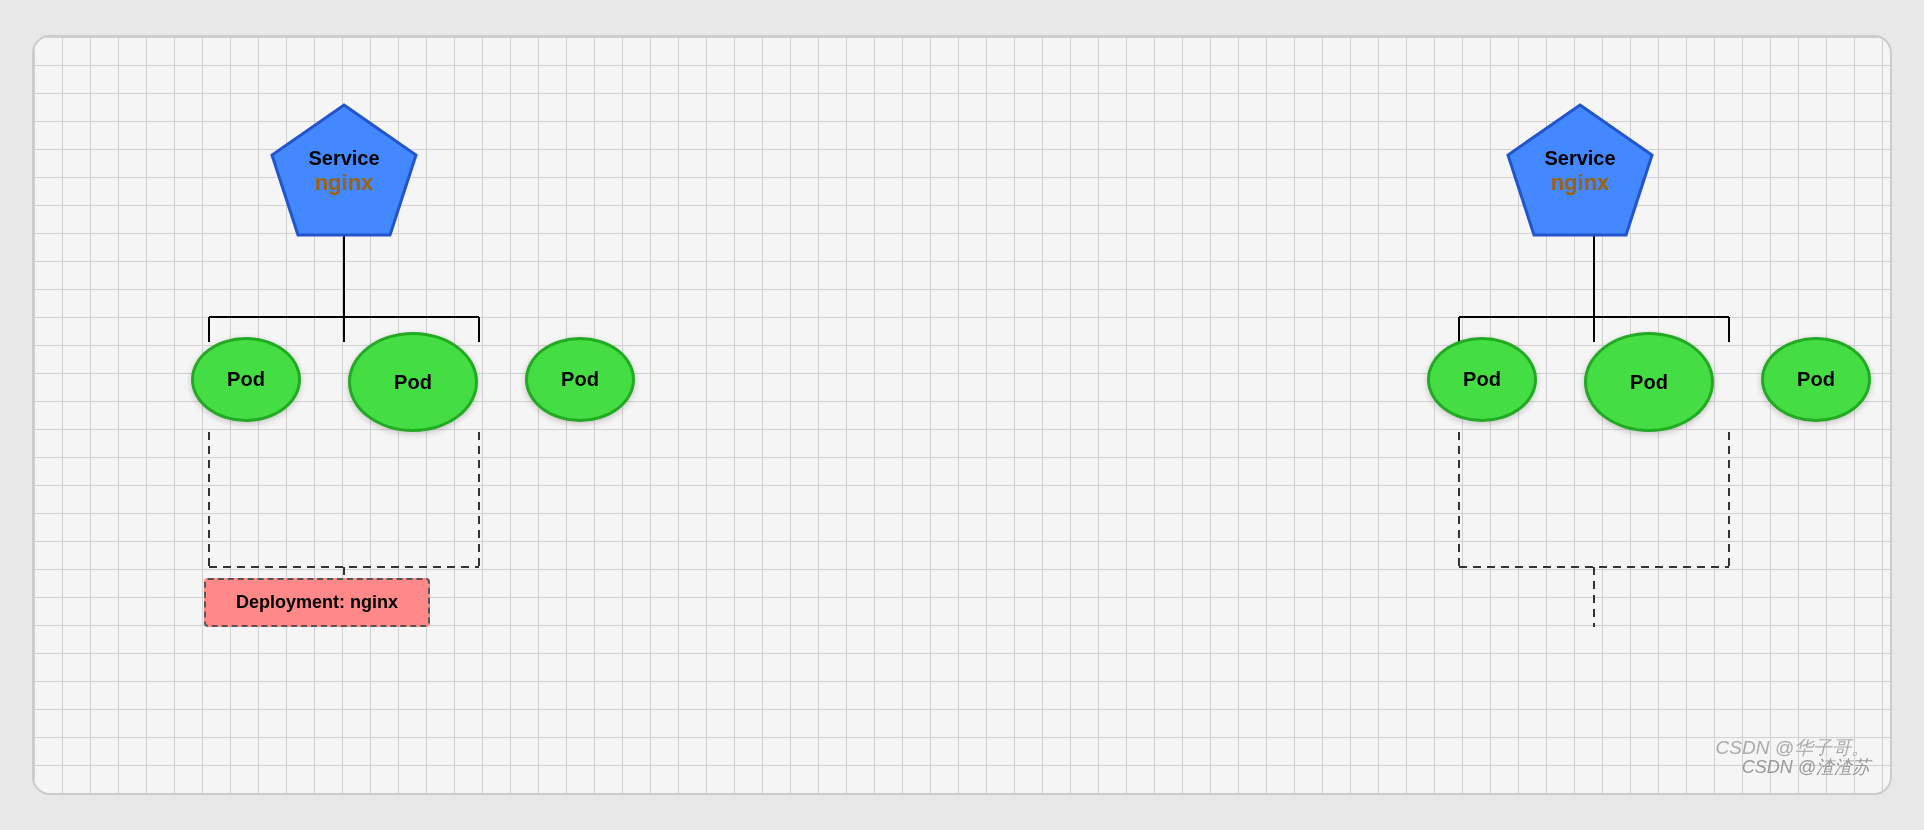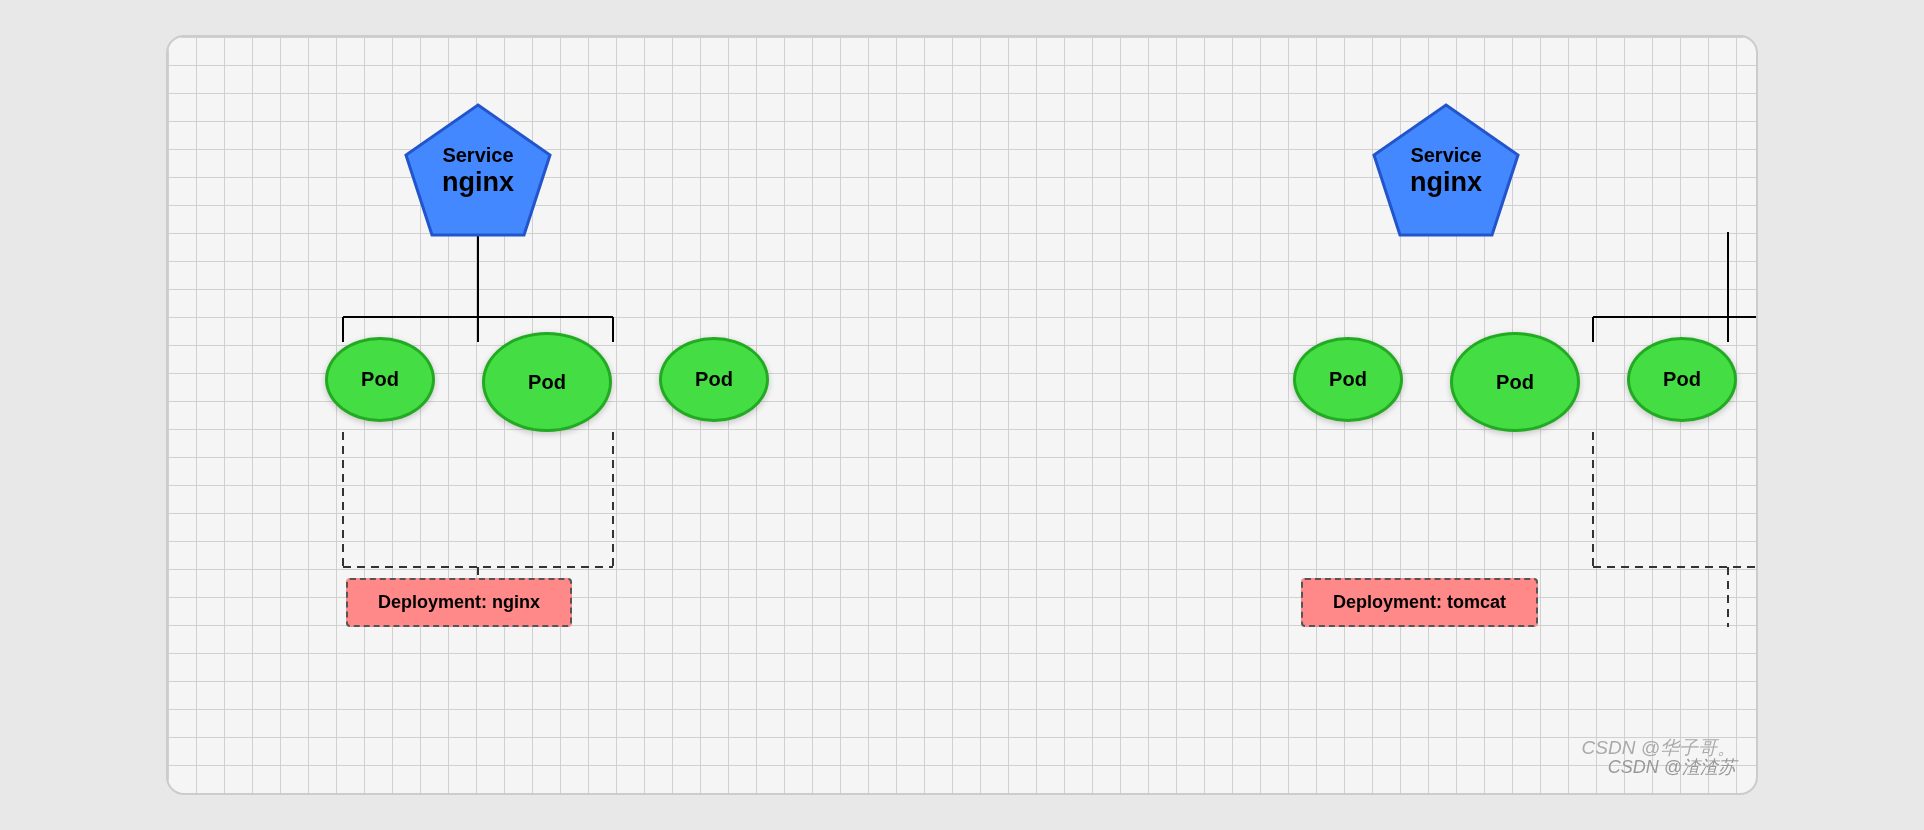--- a/index.html
+++ b/index.html
@@ -8,21 +8,21 @@
       width: 1924px;
       height: 830px;
       background: #e8e8e8;
       display: flex;
       align-items: center;
       justify-content: center;
       font-family: Arial, sans-serif;
     }
 
     .main-container {
-      width: 1592px;
+      width: 1860px;
       height: 760px;
       background: #f5f5f5;
       border-radius: 18px;
       border: 2px solid #cccccc;
       position: relative;
       overflow: hidden;
     }
 
     
     .main-container::before {
@@ -60,23 +60,23 @@
 
     .service-label {
       display: block;
       font-size: 20px;
       font-weight: bold;
       color: #000;
     }
 
     .service-name {
       display: block;
-      font-size: 27px;
-      font-weight: bold;
-      color: #000000;
+      font-size: 22px;
+      font-weight: bold;
+      color: #a16207;
     }
 
     .pod-ellipse {
       background: #44dd44;
       border-radius: 50%;
       display: flex;
       align-items: center;
       justify-content: center;
       font-size: 20px;
       font-weight: bold;
@@ -176,21 +176,21 @@
         <span>Pod</span>
       </div>
       <div class="pod-ellipse pod-large">
         <span>Pod</span>
       </div>
       <div class="pod-ellipse pod-small">
         <span>Pod</span>
       </div>
     </div>
 
-    <div style="position:absolute; bottom:50px; left:20px;padding-left:8px;">
+    <div style="position:absolute; bottom:50px; left:20px;">
       <div class="deployment-box">
         <span>Deployment: nginx</span>
       </div>
     </div>
 
   </div>
 
   <div style="position:absolute; right:150px; top:40px; width:320px; height:600px;">
 
     <div class="service-shape" style="margin-left:80px;">
@@ -208,25 +208,20 @@
         <span>Pod</span>
       </div>
       <div class="pod-ellipse pod-large">
         <span>Pod</span>
       </div>
       <div class="pod-ellipse pod-small">
         <span>Pod</span>
       </div>
     </div>
 
-    <div style="position:absolute; bottom:50px; left:15px;">
-      <div class="deployment-box">
-        <span>Deployment: tomcat</span>
-      </div>
-    </div>
 
   </div>
 
   <div class="watermark2">
     <span>CSDN @华子哥。</span>
   </div>
   <div class="watermark">
     <span>CSDN @渣渣苏</span>
   </div>
 

